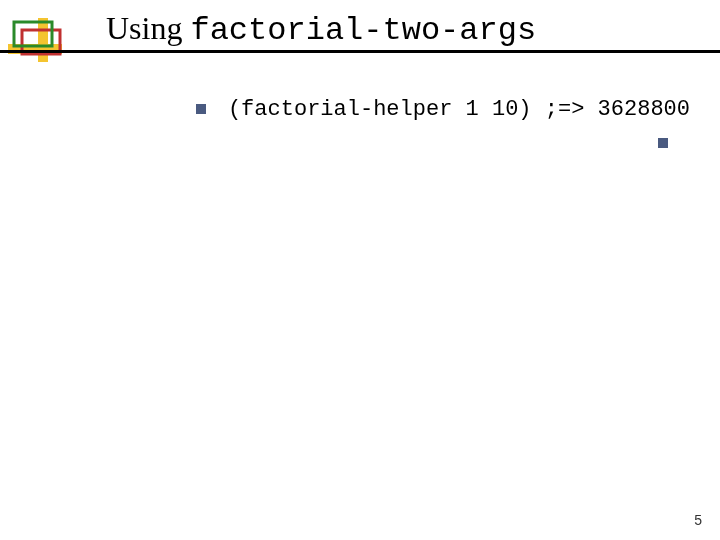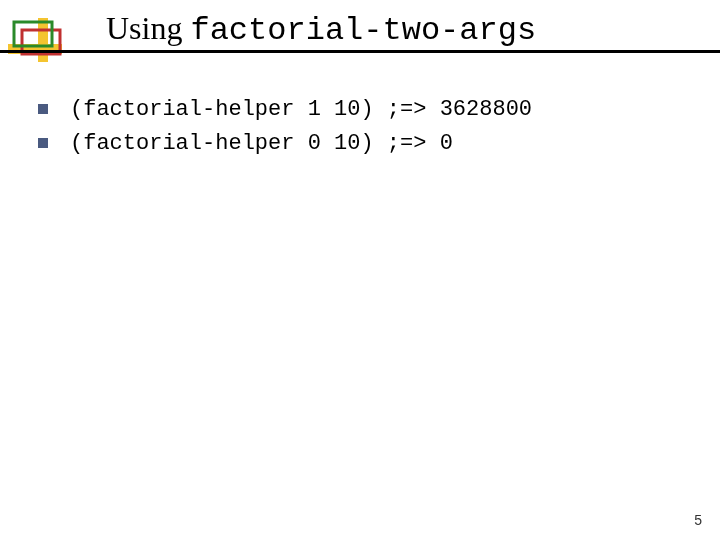--- a/index.html
+++ b/index.html
@@ -47,20 +47,21 @@
   .content {
     position: absolute;
     left: 38px;
     top: 96px;
     right: 30px;
   }
   .item {
     display: flex;
     align-items: flex-start;
     margin-bottom: 6px;
+    justify-content: flex-end;
   }
   .bullet {
     width: 10px;
     height: 10px;
     background: #4a5a80;
     margin-top: 8px;
     margin-right: 22px;
     flex: 0 0 auto;
   }
   .code {
@@ -96,19 +97,18 @@
     <span class="serif">Using </span><span class="mono">factorial-two-args</span>
   </div>
 
   <div class="content">
     <div class="item">
       <div class="bullet"></div>
       <div class="code">(factorial-helper 1 10) ;=&gt; 3628800</div>
     </div>
     <div class="item">
       <div class="bullet"></div>
-      <div class="code">(factorial-helper 0 10) ;=&gt; 0</div>
     </div>
   </div>
 
   <div class="pagenum">5</div>
 
 </div>
 
 </body></html>

